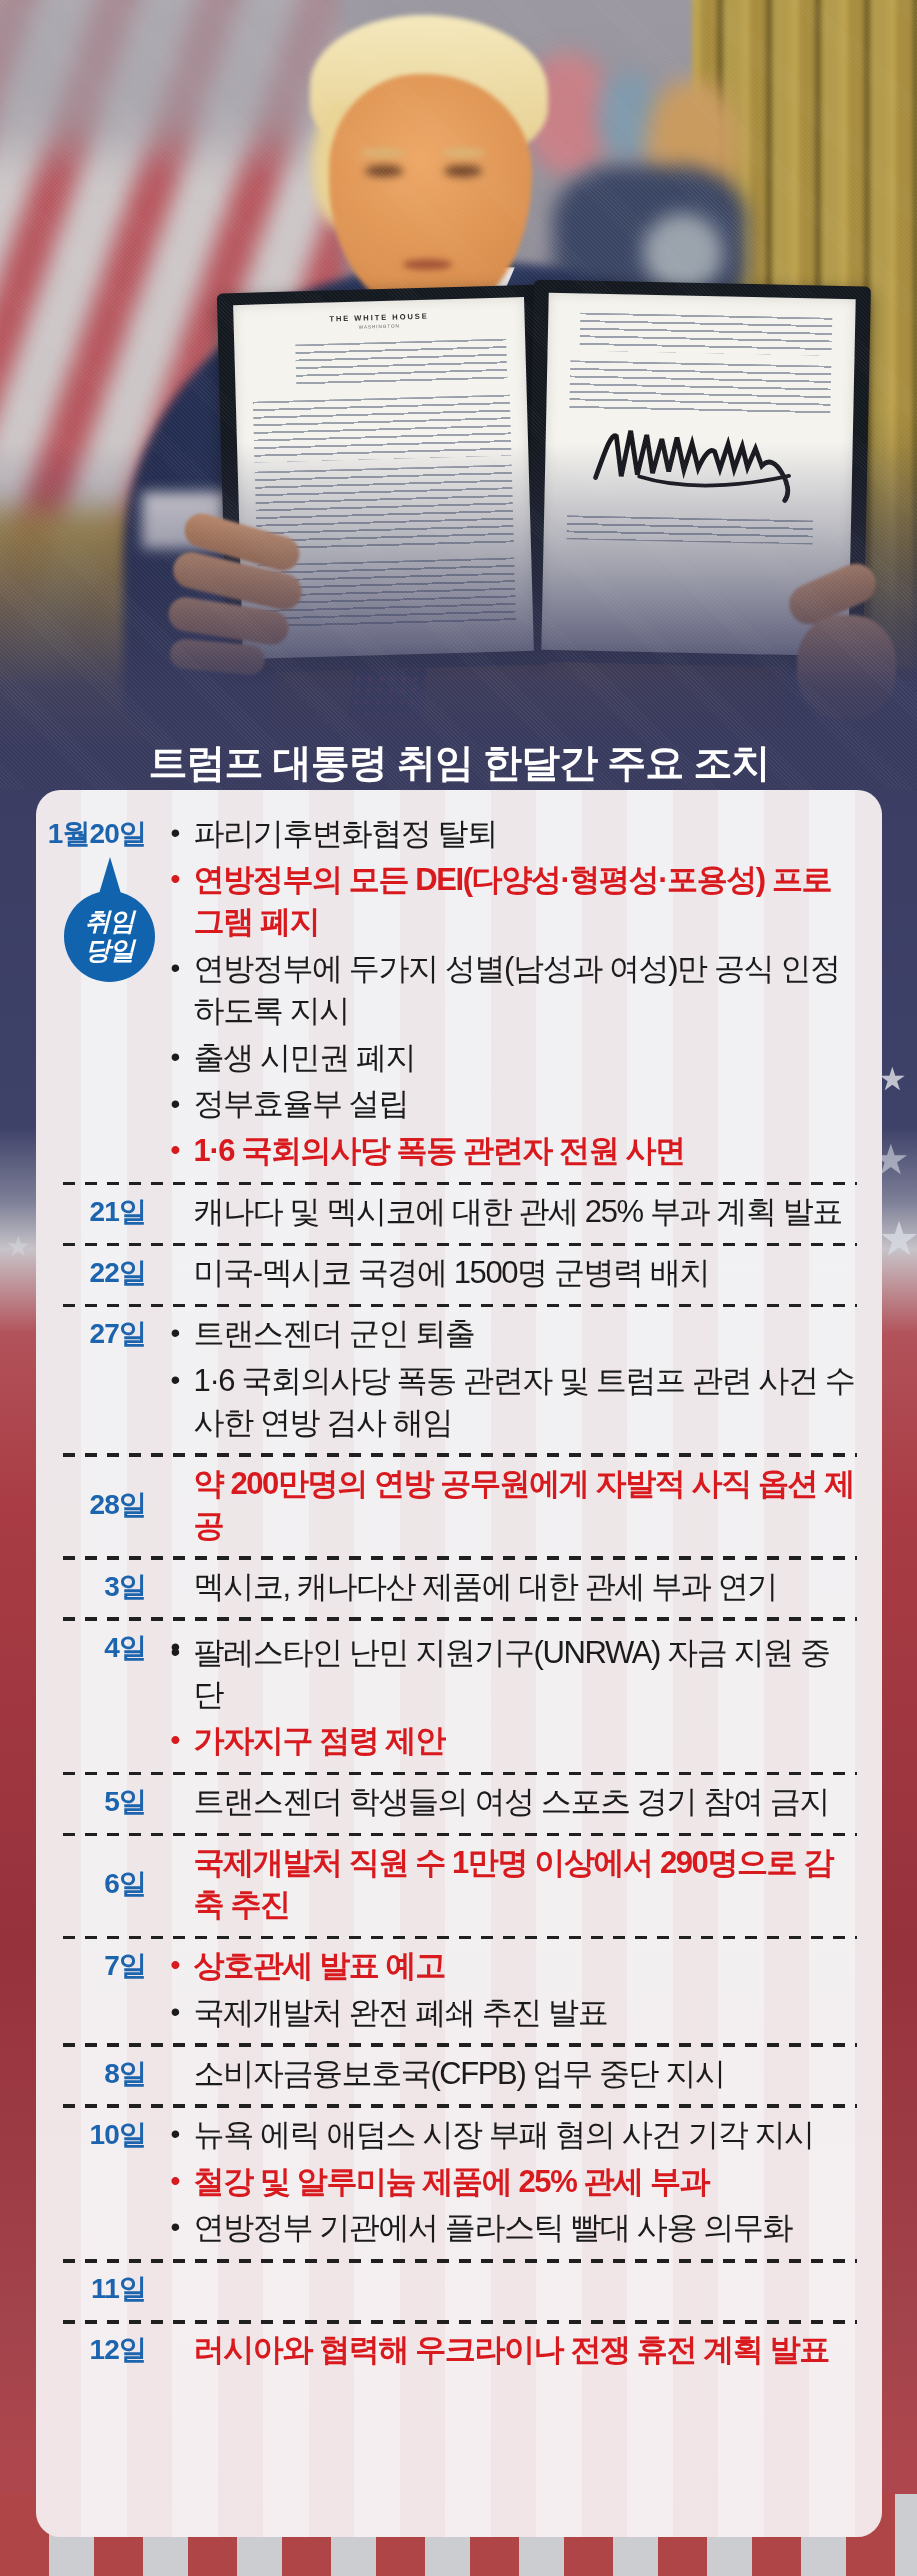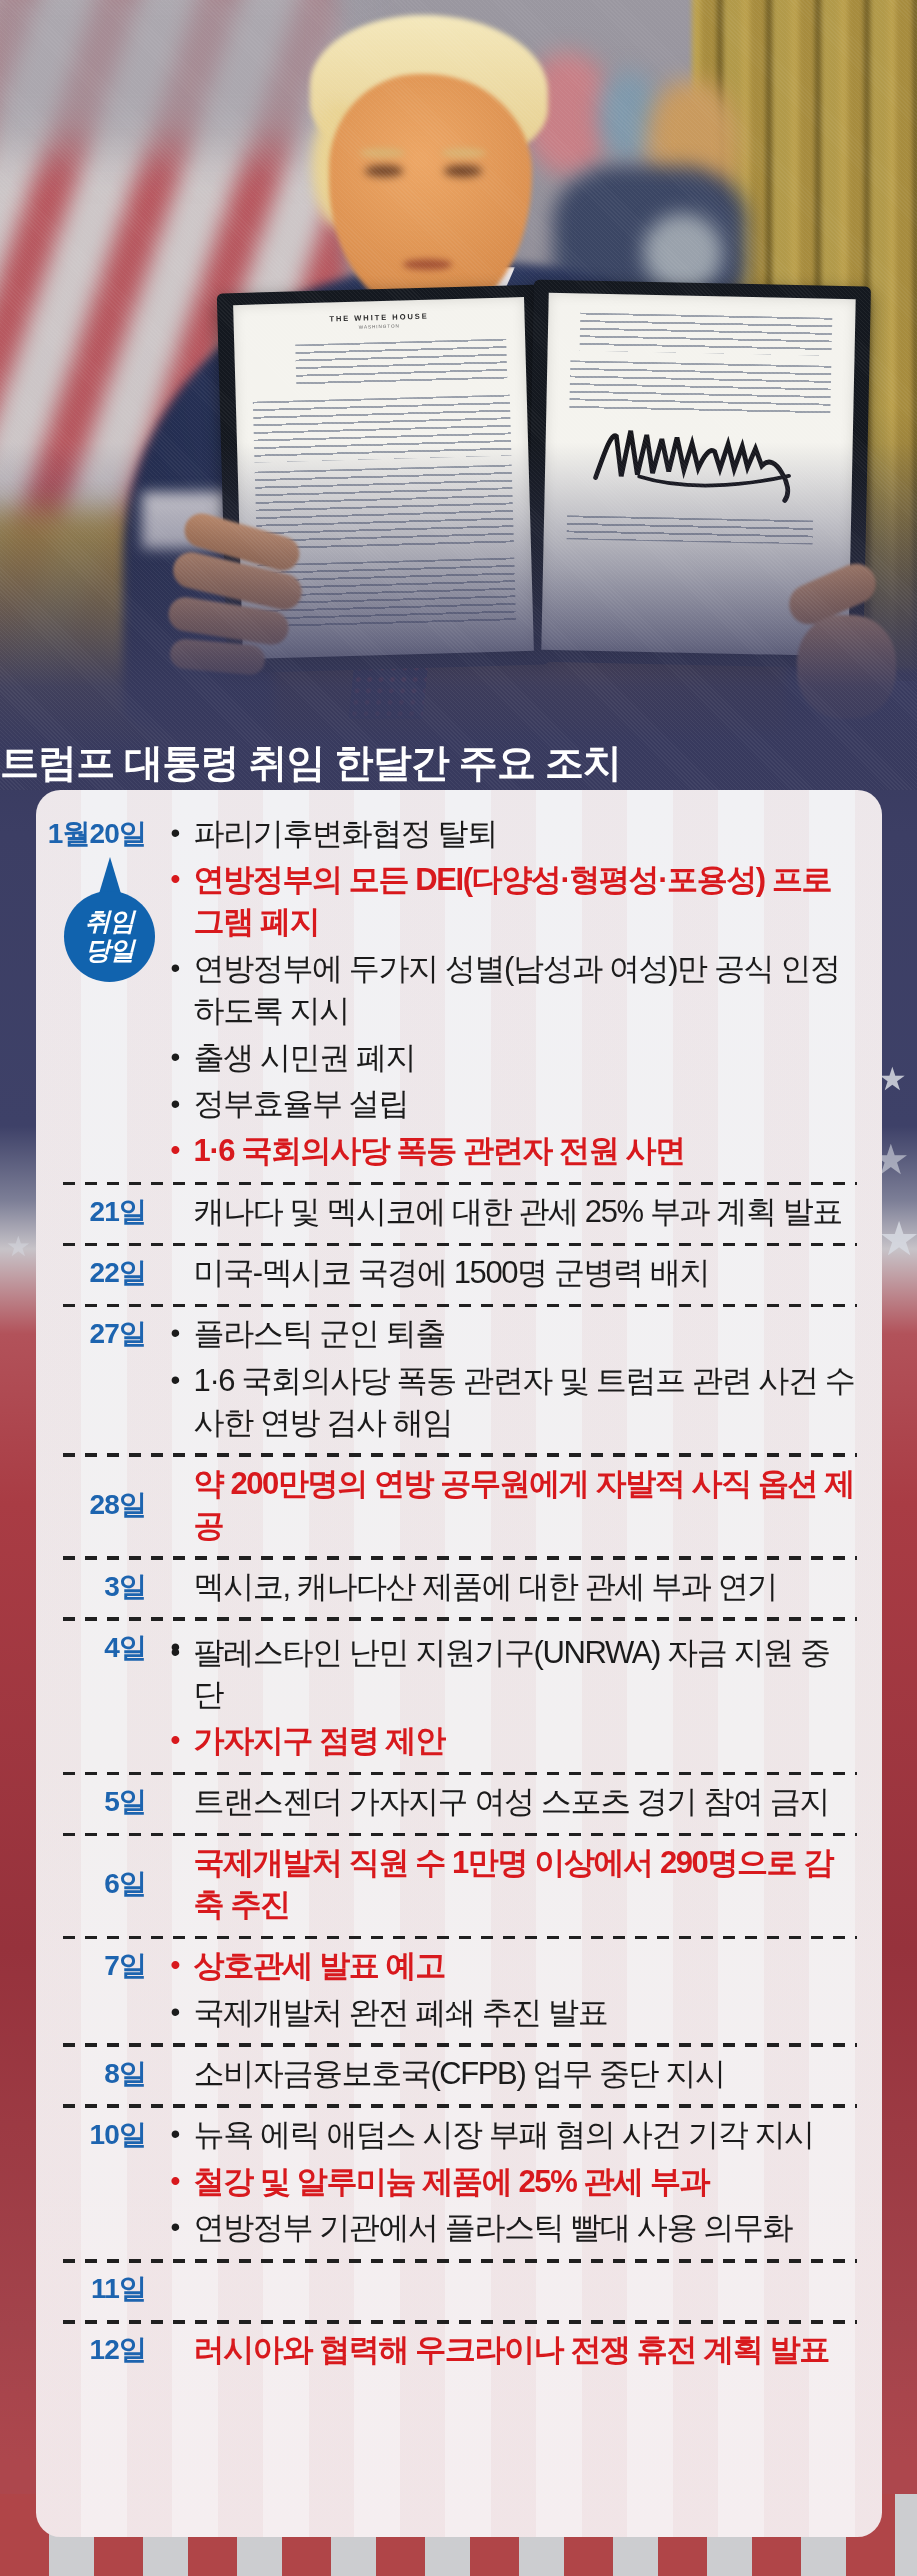--- a/index.html
+++ b/index.html
@@ -93,21 +93,21 @@
   #photo .hand.left .f3{left:1.9px;top:79px;width:121px;height:34px;transform:rotate(9deg);}
   #photo .hand.left .f4{left:3.8px;top:117px;width:95px;height:30px;transform:rotate(5deg);}
   #photo .hand.right{left:787px;top:566px;width:114px;height:151px;}
   #photo .hand.right .f1{left:0;top:7.6px;width:91px;height:40px;transform:rotate(-24deg);}
   #photo .hand.right .f2{left:9.5px;top:49px;width:99px;height:104px;border-radius:45%;}
   #photo .cuff{left:142px;top:492px;width:85px;height:57px;background:#d8d6da;filter:blur(6.6px);}
   #photo .shade{left:0;top:0;width:918px;height:790px;
     background:linear-gradient(180deg,rgba(58,60,94,0) 56%,rgba(56,58,92,.45) 72%,rgba(56,58,94,.93) 87%,#383a5e 95%);}
   #photo .grain{left:0;top:0;width:918px;height:790px;opacity:.05;
     background:repeating-linear-gradient(45deg,#fff 0 0.9px,transparent 0.9px 2.8px);}
-  #title{position:absolute;left:0;top:710px;width:918px;
+  #title{position:absolute;left:0;top:710px;width:918px;text-align:center;
     color:#ffffff;font-size:39px;font-weight:bold;letter-spacing:-0.9px;}
 
   
   #panel{position:absolute;left:36px;top:790px;width:846px;height:1747px;
     border-radius:24.6px;overflow:hidden;
     background:
       repeating-linear-gradient(90deg,rgba(205,145,150,.10) 0 45px,rgba(255,255,255,0) 45px 91px),
       linear-gradient(180deg,#f1f1f4 0%,#f2f0f1 55%,#f5eef0 100%);}
   #rows{padding:13.2px 0 9.5px 0;}
   .row{position:relative;display:flex;align-items:flex-start;padding:9.5px 19px 9.5px 0;}
@@ -245,21 +245,21 @@
     <ul class="items">
           <li class="item nobullet"><span>미국-멕시코 국경에 1500명 군병력 배치</span></li>
         </ul>
   </div>
 
   <div class="row sep">
     <div class="date-col">
       <div class="date">27일</div>
     </div>
     <ul class="items">
-          <li class="item"><span class="bullet">•</span><span>플라스틱 군인 퇴출</span></li>
+          <li class="item"><span class="bullet">•</span><span>트랜스젠더 군인 퇴출</span></li>
           <li class="item"><span class="bullet">•</span><span>1·6 국회의사당 폭동 관련자 및 트럼프 관련 사건 수사한 연방 검사 해임</span></li>
         </ul>
   </div>
 
   <div class="row sep single">
     <div class="date-col">
       <div class="date">28일</div>
     </div>
     <ul class="items">
           <li class="item red nobullet"><span>약 200만명의 연방 공무원에게 자발적 사직 옵션 제공</span></li>
@@ -285,21 +285,21 @@
           <li class="item"><span class="bullet">•</span><span>팔레스타인 난민 지원기구(UNRWA) 자금 지원 중단</span></li>
           <li class="item red"><span class="bullet">•</span><span>가자지구 점령 제안</span></li>
         </ul>
   </div>
 
   <div class="row sep single">
     <div class="date-col">
       <div class="date">5일</div>
     </div>
     <ul class="items">
-          <li class="item nobullet"><span>트랜스젠더 가자지구 여성 스포츠 경기 참여 금지</span></li>
+          <li class="item nobullet"><span>트랜스젠더 학생들의 여성 스포츠 경기 참여 금지</span></li>
         </ul>
   </div>
 
   <div class="row sep single">
     <div class="date-col">
       <div class="date">6일</div>
     </div>
     <ul class="items">
           <li class="item red nobullet"><span>국제개발처 직원 수 1만명 이상에서 290명으로 감축 추진</span></li>
         </ul>

